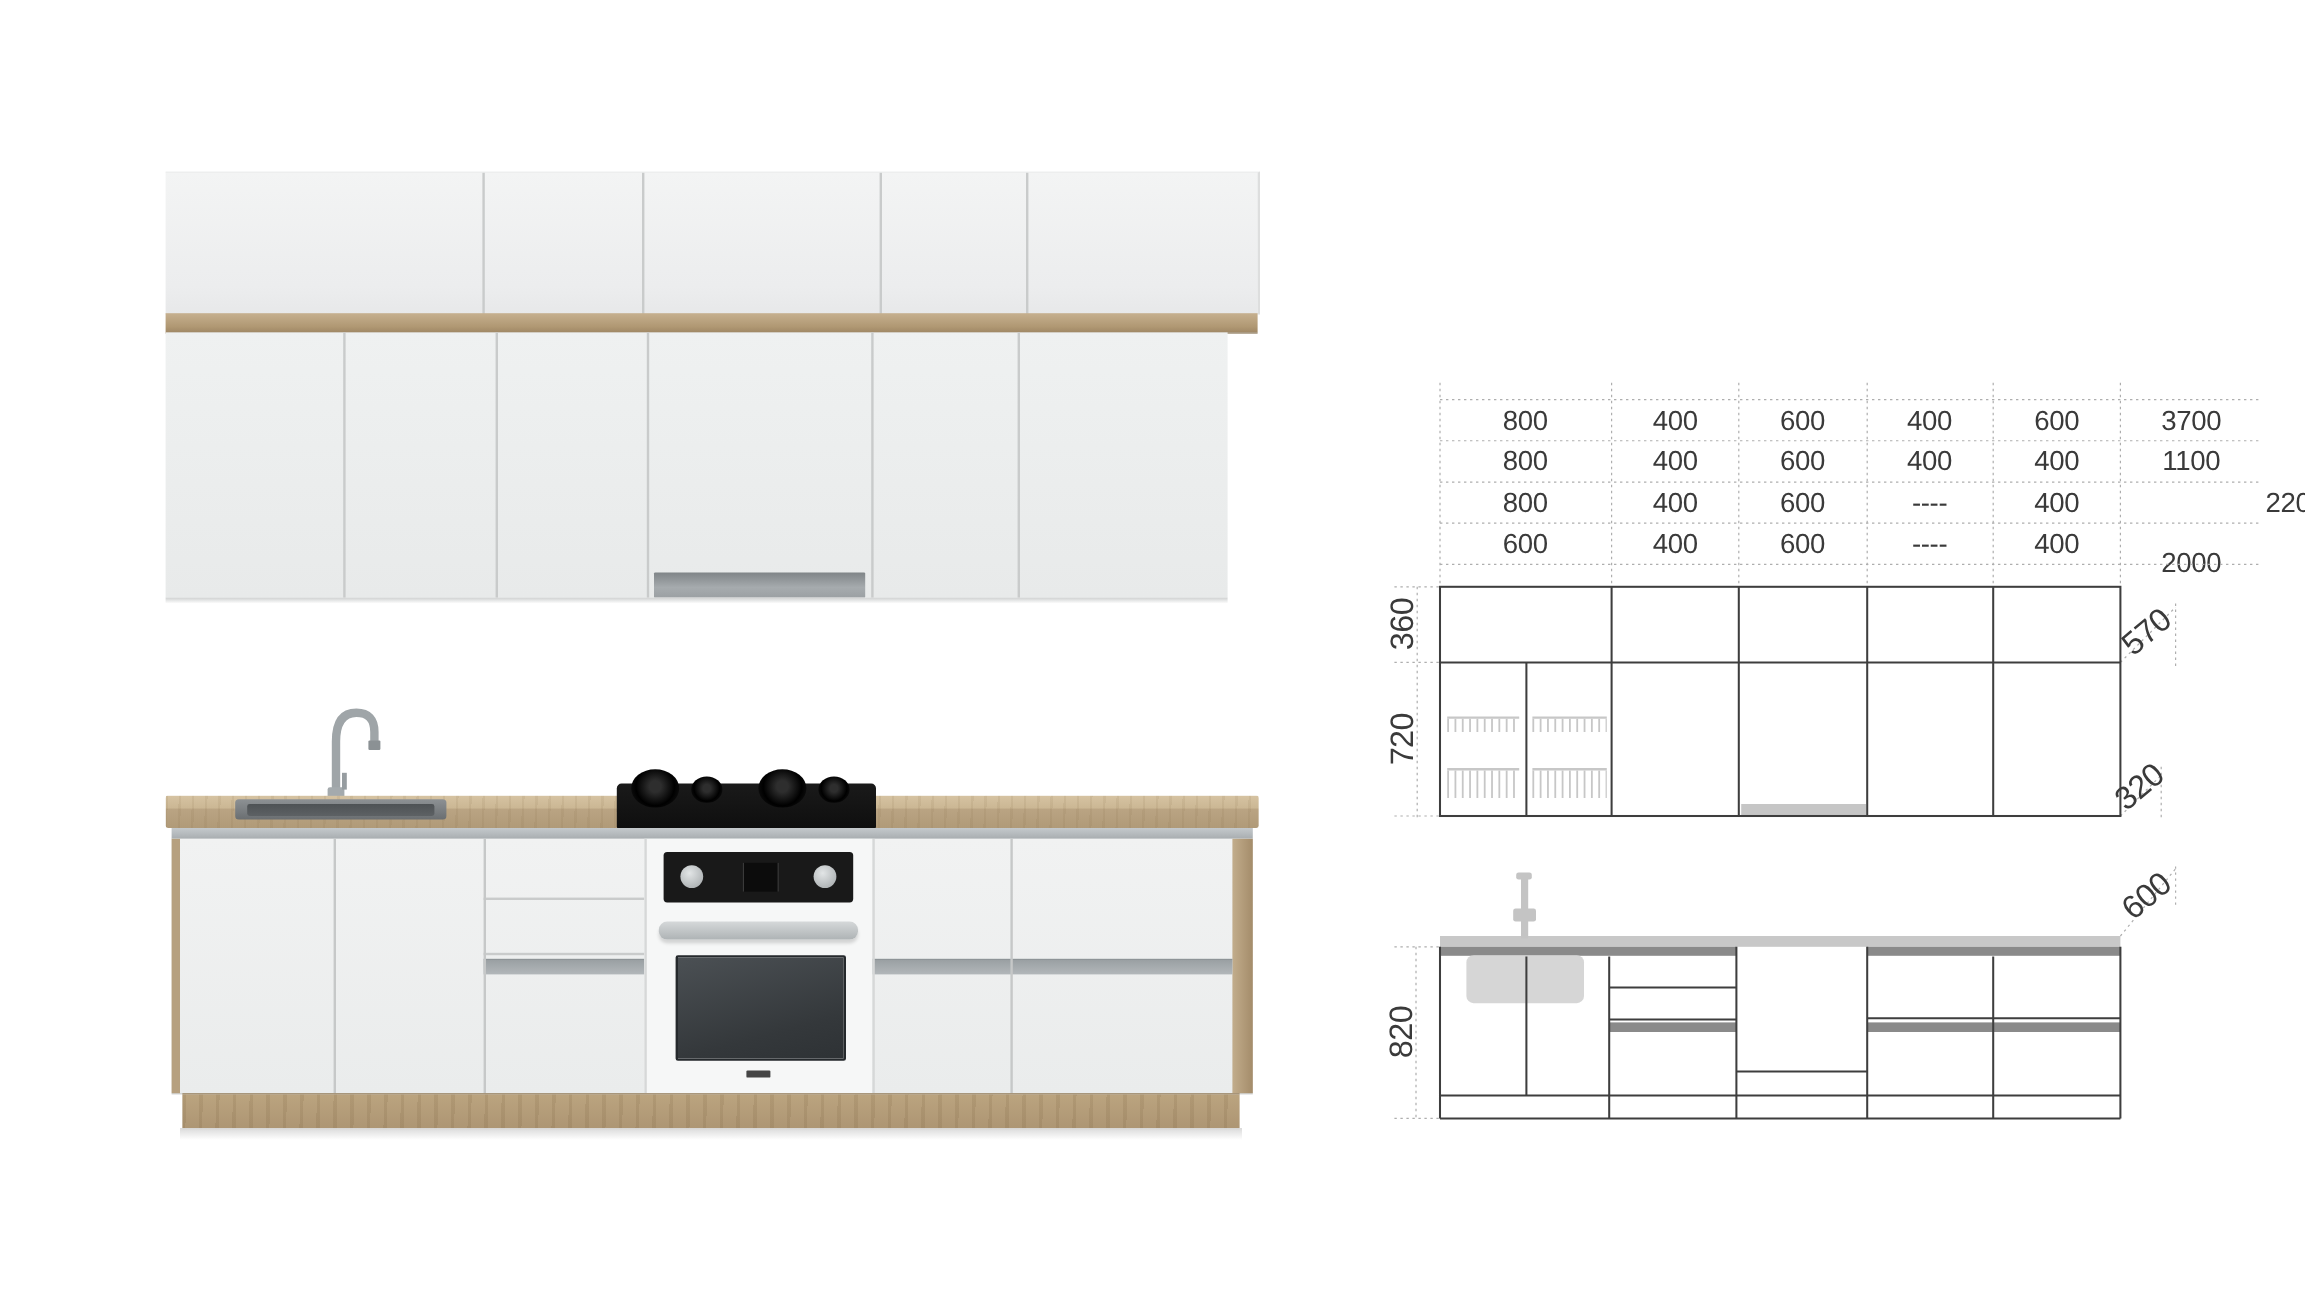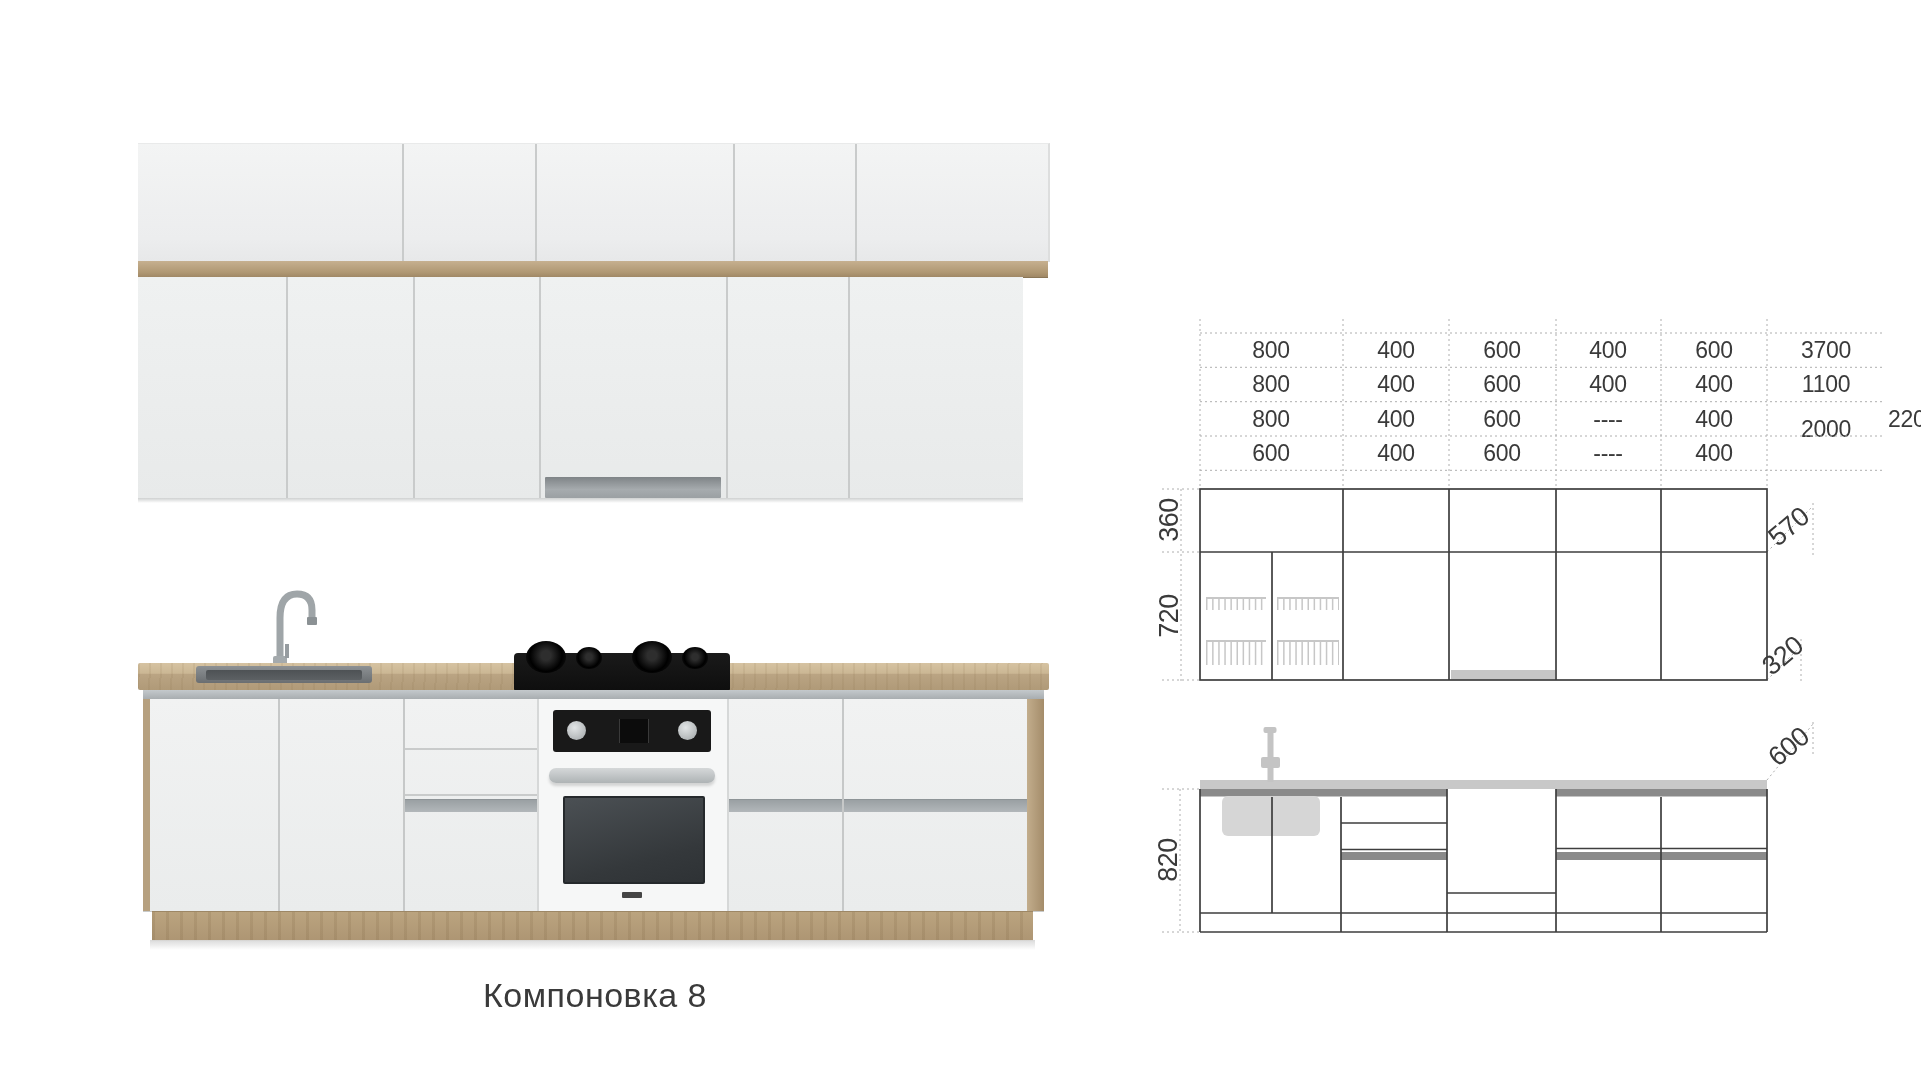--- a/index.html
+++ b/index.html
@@ -145,21 +145,20 @@
       <i class="vseam" style="left:135px;background:#c6c8c8"></i>
       <i class="vseam" style="left:260px;background:#c6c8c8"></i>
       <i class="vseam" style="left:394px;background:#d6d8d8"></i>
       <i class="vseam" style="left:584px;background:#d6d8d8"></i>
       <i class="vseam" style="left:699px;background:#c6c8c8"></i>
     </div>
     <div class="plinth"></div>
     <div class="plinth-shadow"></div>
   </div>
 
-  <div class="caption">Компоновка 8</div>
 
   <div>
     <span class="tcell" style="left:1271px;top:337px">800</span>
     <span class="tcell" style="left:1396px;top:337px">400</span>
     <span class="tcell" style="left:1502px;top:337px">600</span>
     <span class="tcell" style="left:1608px;top:337px">400</span>
     <span class="tcell" style="left:1714px;top:337px">600</span>
     <span class="tcell" style="left:1826px;top:337px">3700</span>
 
     <span class="tcell" style="left:1271px;top:371px">800</span>
@@ -174,21 +173,21 @@
     <span class="tcell" style="left:1502px;top:406px">600</span>
     <span class="tcell" style="left:1608px;top:406px">----</span>
     <span class="tcell" style="left:1714px;top:406px">400</span>
     <span class="tcell" style="left:1913px;top:406px">2200</span>
 
     <span class="tcell" style="left:1271px;top:440px">600</span>
     <span class="tcell" style="left:1396px;top:440px">400</span>
     <span class="tcell" style="left:1502px;top:440px">600</span>
     <span class="tcell" style="left:1608px;top:440px">----</span>
     <span class="tcell" style="left:1714px;top:440px">400</span>
-    <span class="tcell" style="left:1826px;top:416px">2000</span>
+    <span class="tcell" style="left:1826px;top:456px">2000</span>
   </div>
 
   <svg class="drawings" viewBox="1130 300 770 660">
 
     <g class="g-dotted">
       <path d="M1200 333 H1885 M1200 367.3 H1885 M1200 401.7 H1885 M1200 436 H1885 M1200 470.3 H1885"></path>
       <path d="M1200 319 V488 M1343 319 V488 M1449 319 V488 M1556 319 V488 M1661 319 V488 M1767 319 V488"></path>
       <path d="M1181 489 V682 M1162 489 H1200 M1162 552 H1200 M1162 680 H1200"></path>
       <path d="M1767 552 L1813 506 M1813 503 V555"></path>
       <path d="M1767 680 L1801 646 M1801 639 V684"></path>

